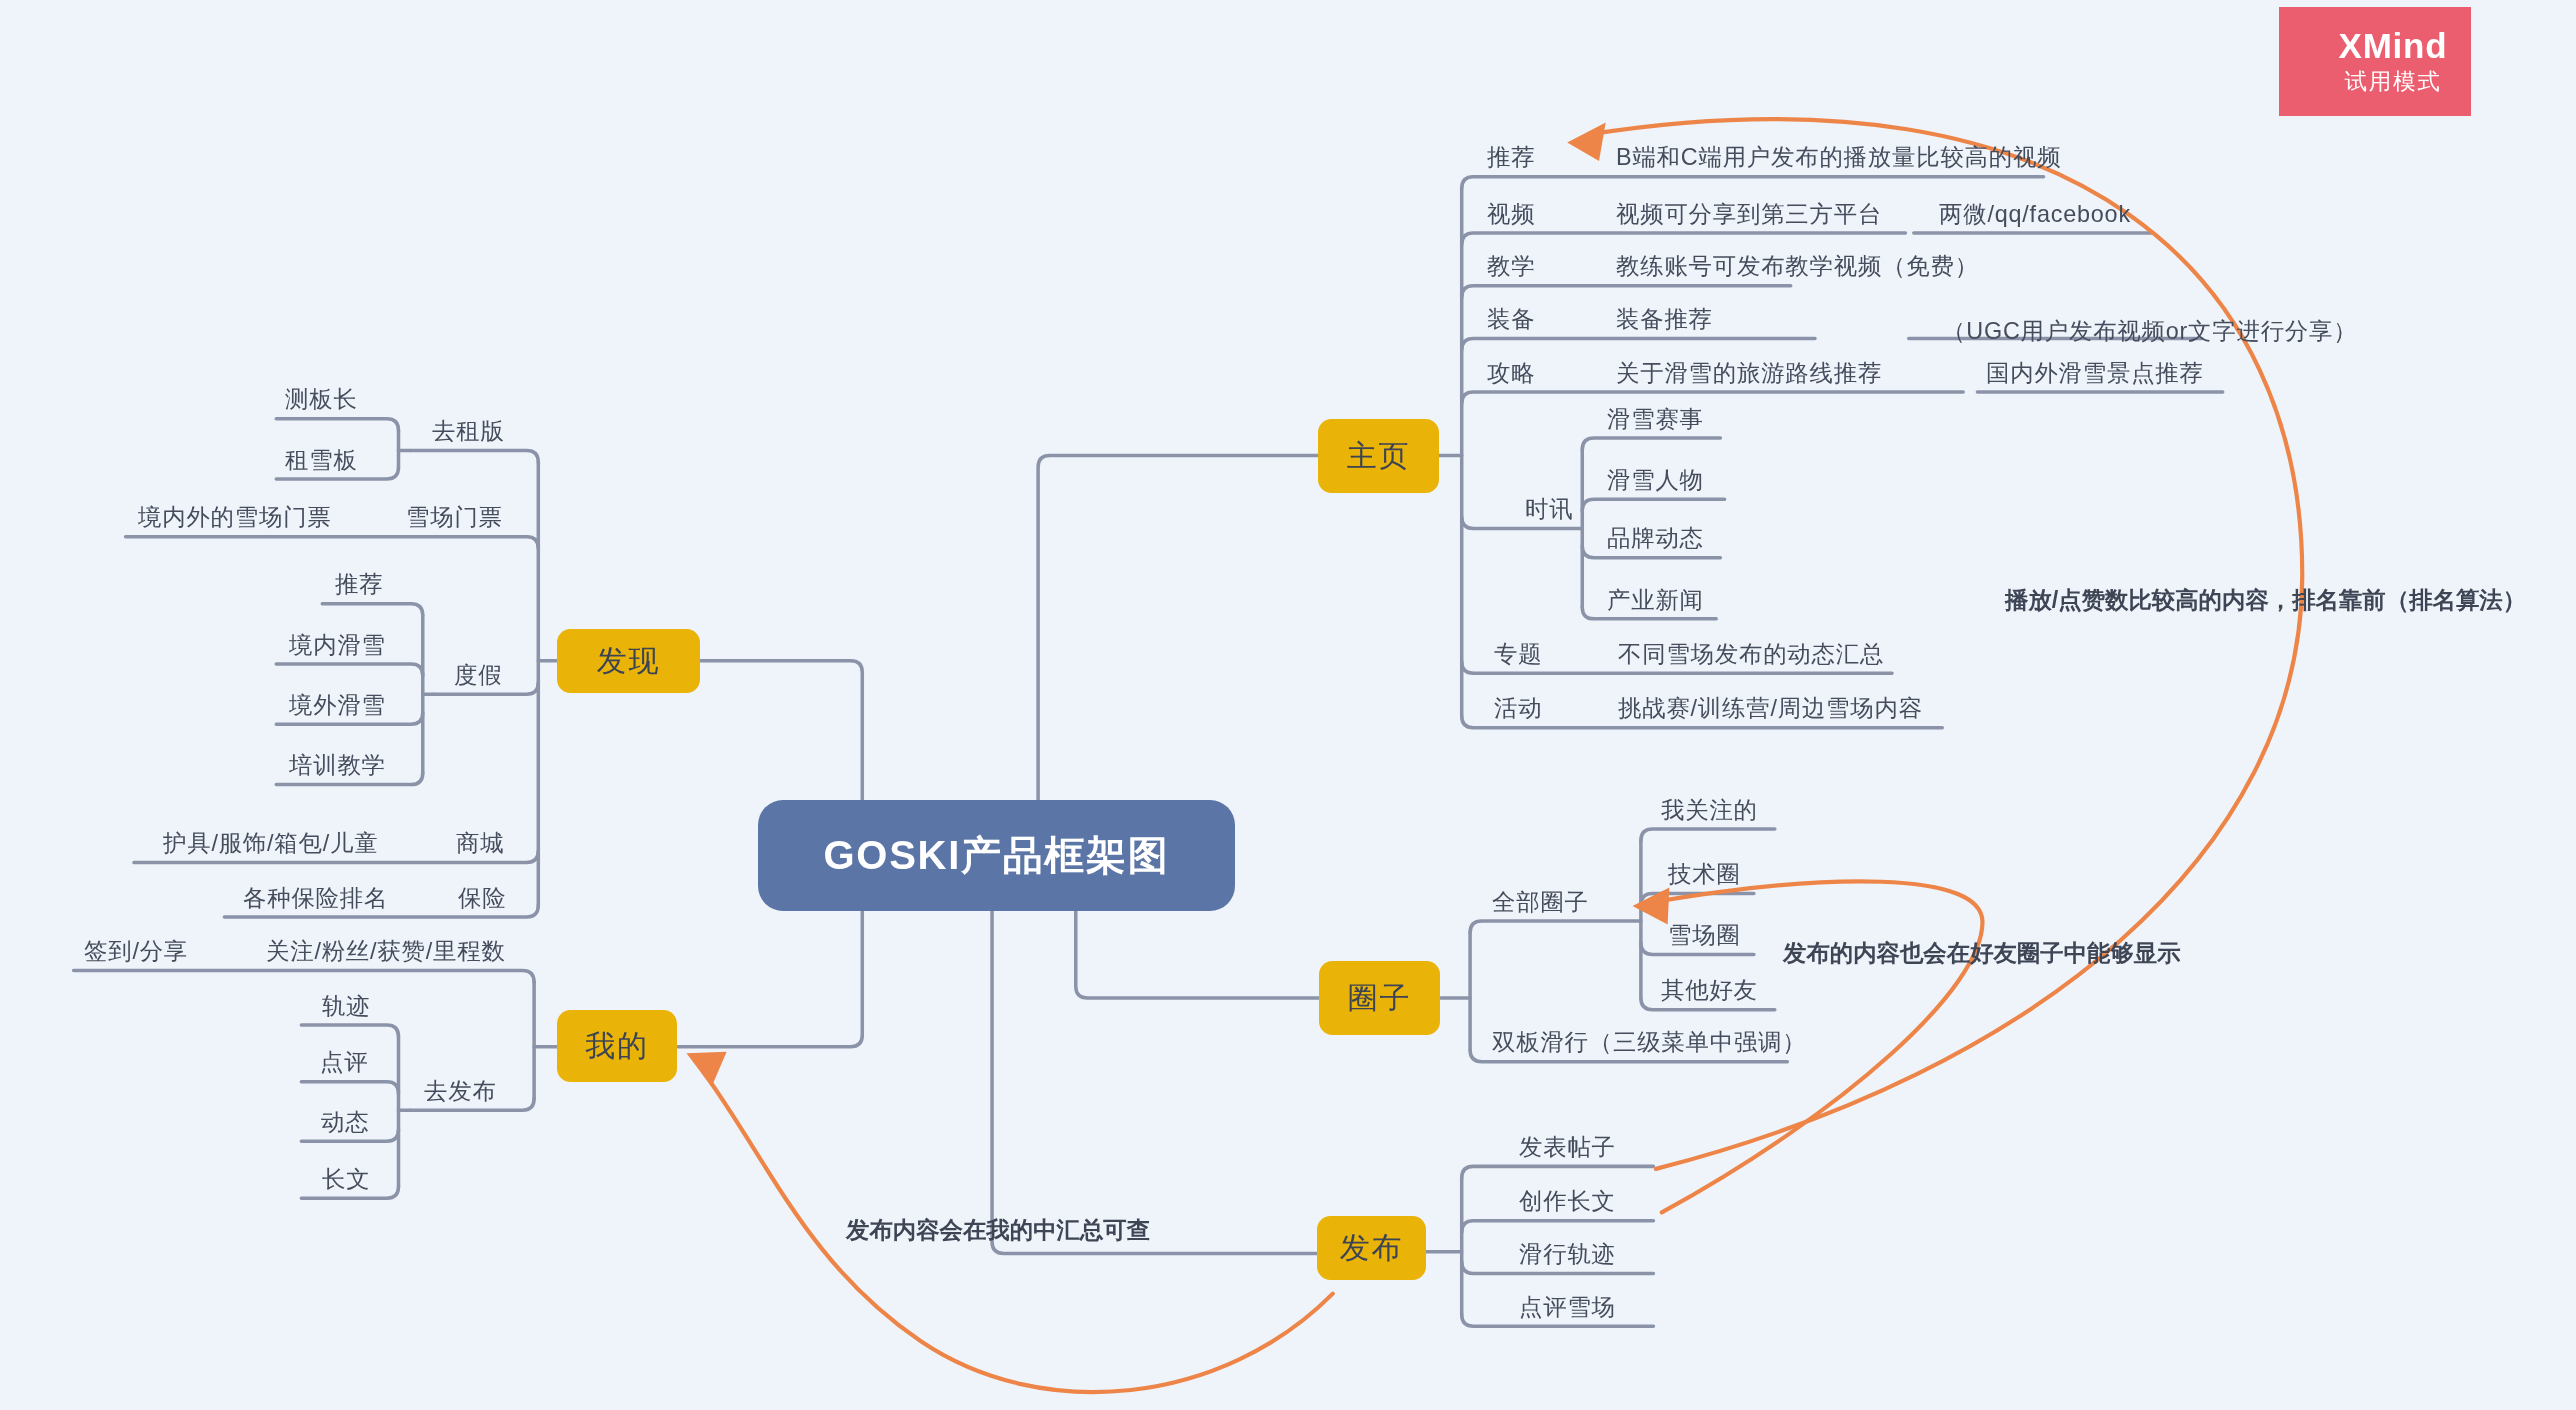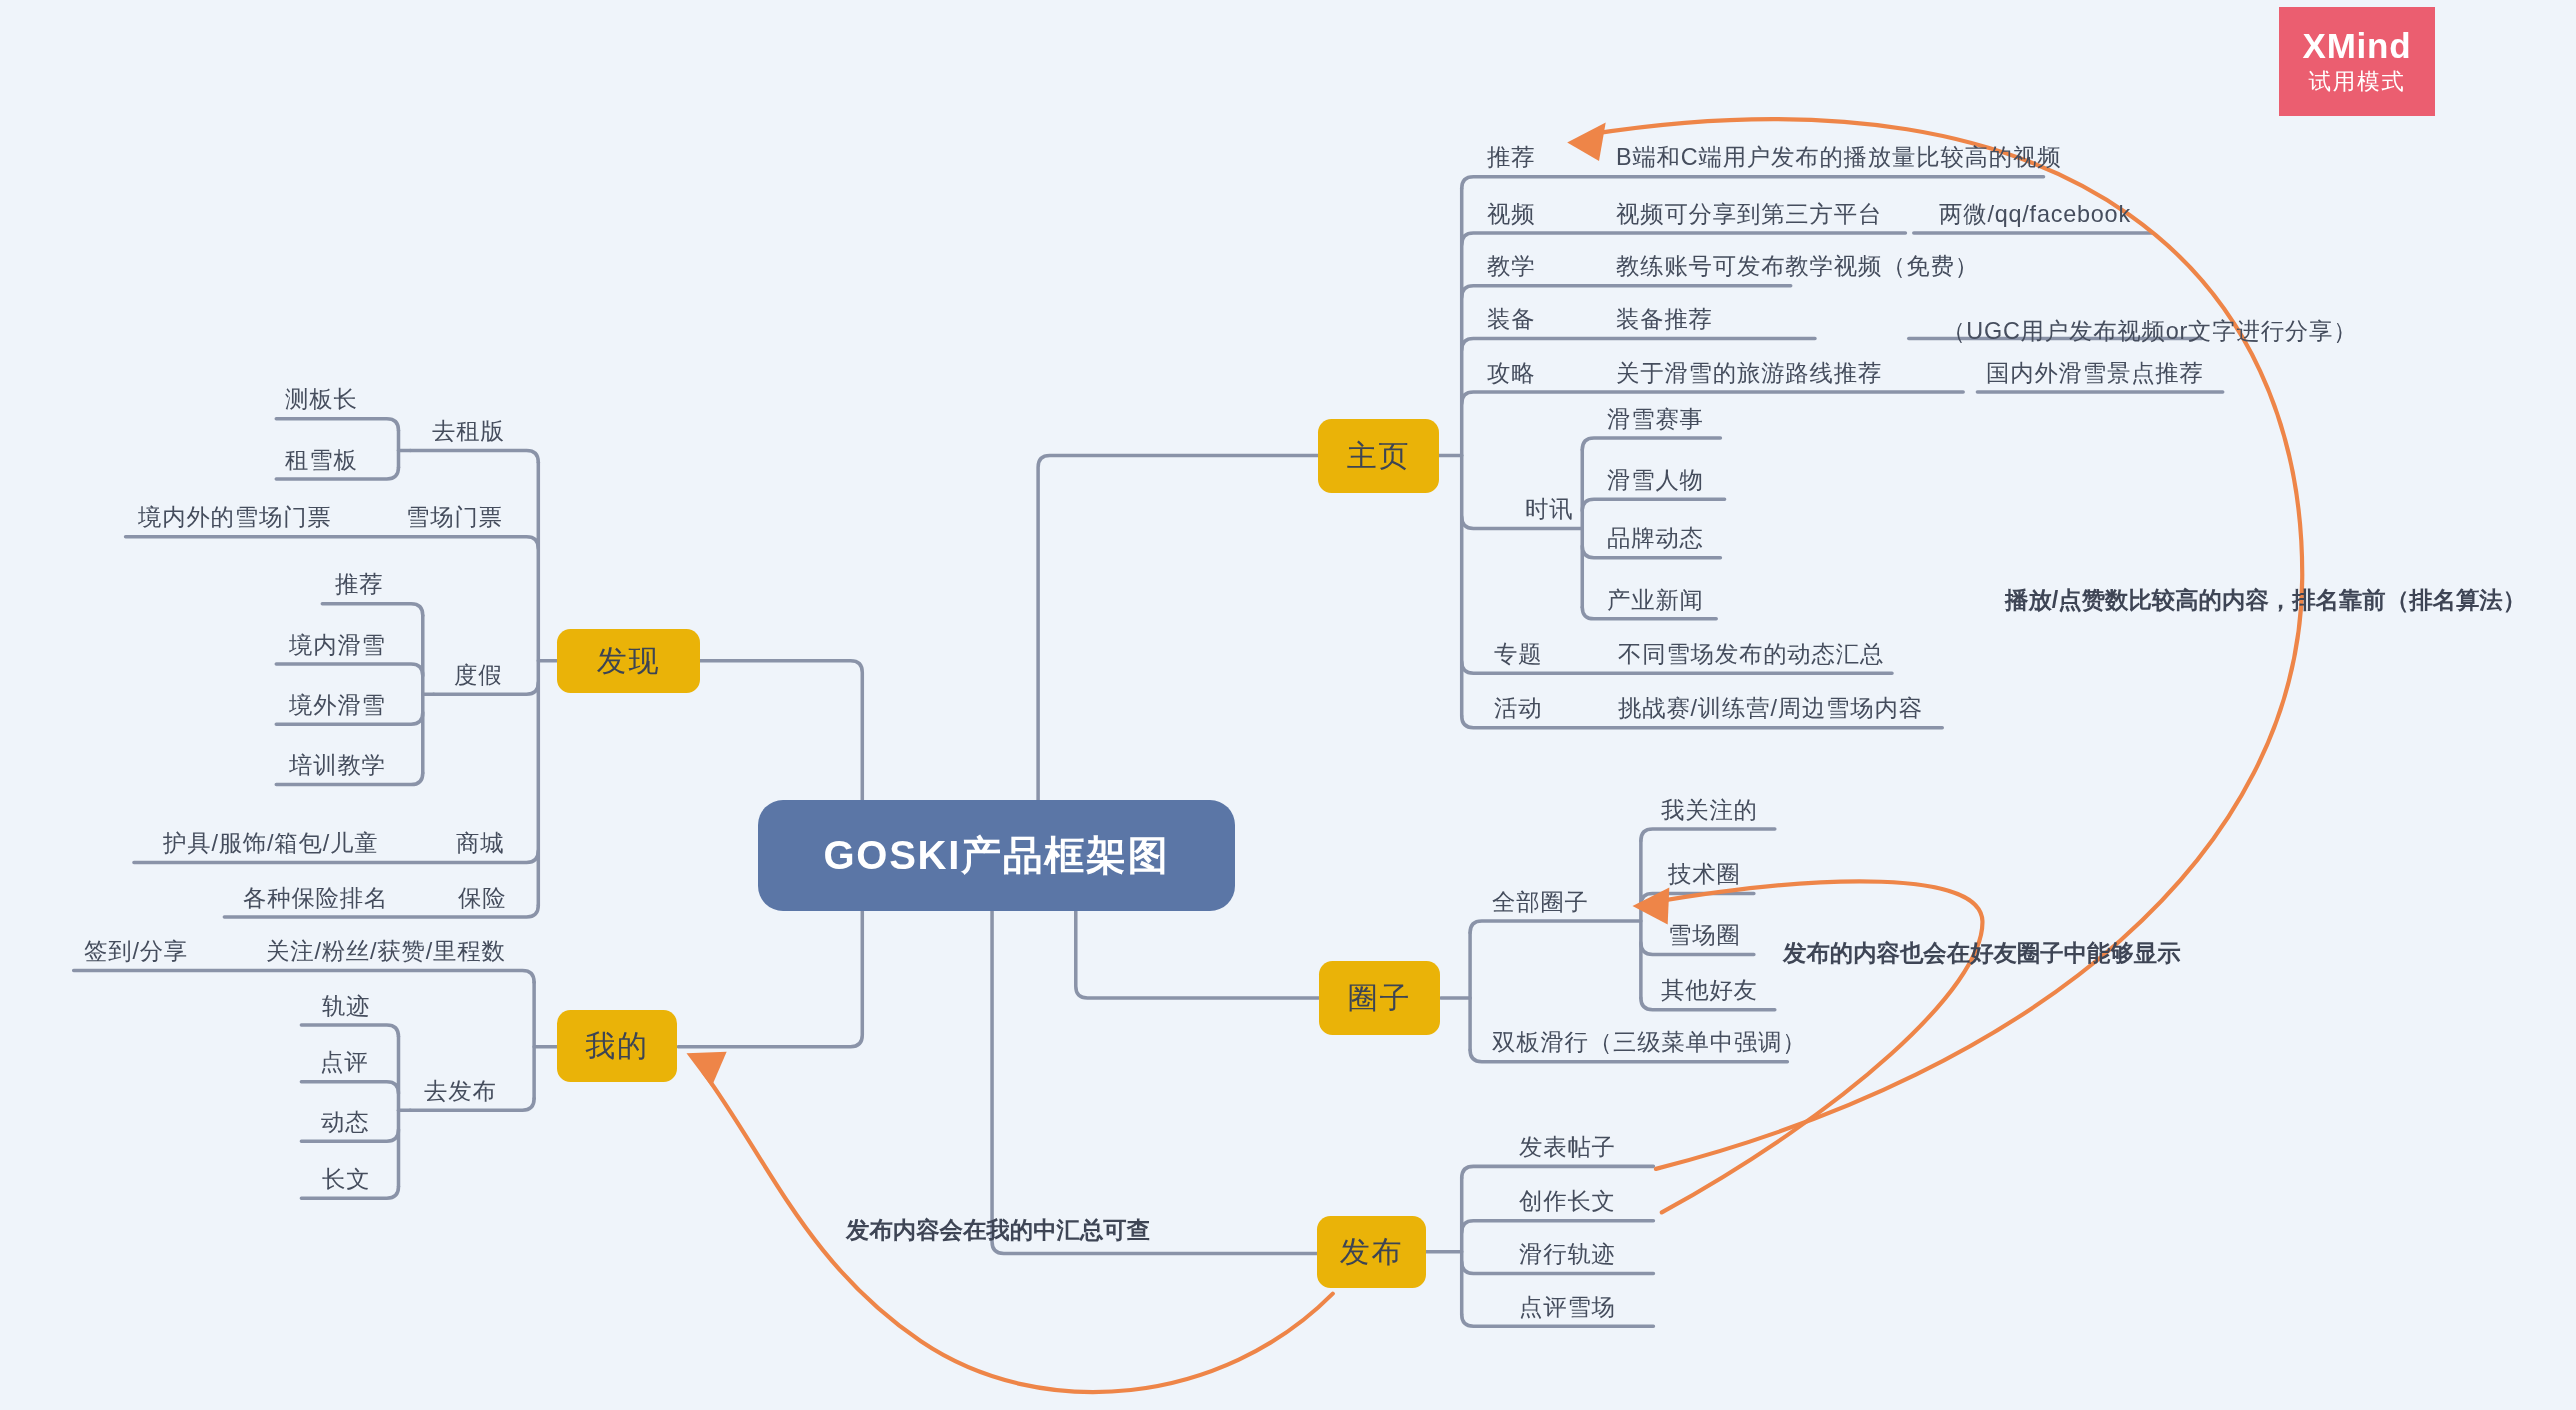--- a/index.html
+++ b/index.html
@@ -10,21 +10,21 @@
      color:#454d5d;letter-spacing:0.8px;}
   .node{position:absolute;background:#eab308;border-radius:13.4px;display:flex;
         align-items:center;justify-content:center;font-size:30px;color:#3c4454;
         letter-spacing:1.7px;}
   .root-node{position:absolute;background:#5b76a6;border-radius:25px;display:flex;
         align-items:center;justify-content:center;font-size:40px;color:#ffffff;
         font-weight:bold;letter-spacing:1.7px;}
   .ann{position:absolute;white-space:nowrap;font-size:23.4px;line-height:28.5px;
        font-weight:bold;color:#3e4555;}
   .badge{position:absolute;left:2279px;top:6.7px;width:156px;height:109px;background:#eb5e70;
-         display:flex;flex-direction:column;align-items:center;justify-content:center;}
+         display:flex;flex-direction:column;align-items:center;justify-content:center;padding-left:36px;}
   .badge .brand{font-size:35px;font-weight:bold;color:#fff;letter-spacing:0.8px;line-height:42px;}
   .badge .mode{font-size:22.6px;color:#fff;line-height:30px;letter-spacing:1.7px;}
 </style>
 </head>
 <body>
 
 <div id="canvas">
 
   <svg id="edges" viewBox="0 0 3077 1685" xmlns="http://www.w3.org/2000/svg">
     <g stroke="#8a93a8" stroke-width="4.2" fill="none" stroke-linecap="round">
@@ -109,21 +109,21 @@
       <polygon points="1872,170 1918,146 1910,192"></polygon>
       <polygon points="1950,1082 1994,1060 1992,1104"></polygon>
       <polygon points="820,1258 868,1256 850,1298"></polygon>
     </g>
   </svg>
 
   <div class="root-node" style="left:758px;top:800px;width:477px;height:111px;">GOSKI产品框架图</div>
 
   <div class="node" style="left:1318px;top:419px;width:121px;height:74px;">主页</div>
   <div class="node" style="left:1319px;top:961px;width:121px;height:74px;">圈子</div>
-  <div class="node" style="left:1317px;top:1216px;width:109px;height:72px;">发布</div>
+  <div class="node" style="left:1317px;top:1216px;width:109px;height:64px;">发布</div>
   <div class="node" style="left:557px;top:629px;width:143px;height:64px;">发现</div>
   <div class="node" style="left:557px;top:1010px;width:120px;height:72px;">我的</div>
 
   <div class="t" style="left:1487px;top:141px;">推荐</div>
   <div class="t" style="left:1616px;top:141px;">B端和C端用户发布的播放量比较高的视频</div>
   <div class="t" style="left:1487px;top:198px;">视频</div>
   <div class="t" style="left:1616px;top:198px;">视频可分享到第三方平台</div>
   <div class="t" style="left:1939px;top:198px;">两微/qq/facebook</div>
   <div class="t" style="left:1487px;top:250px;">教学</div>
   <div class="t" style="left:1616px;top:250px;">教练账号可发布教学视频（免费）</div>

